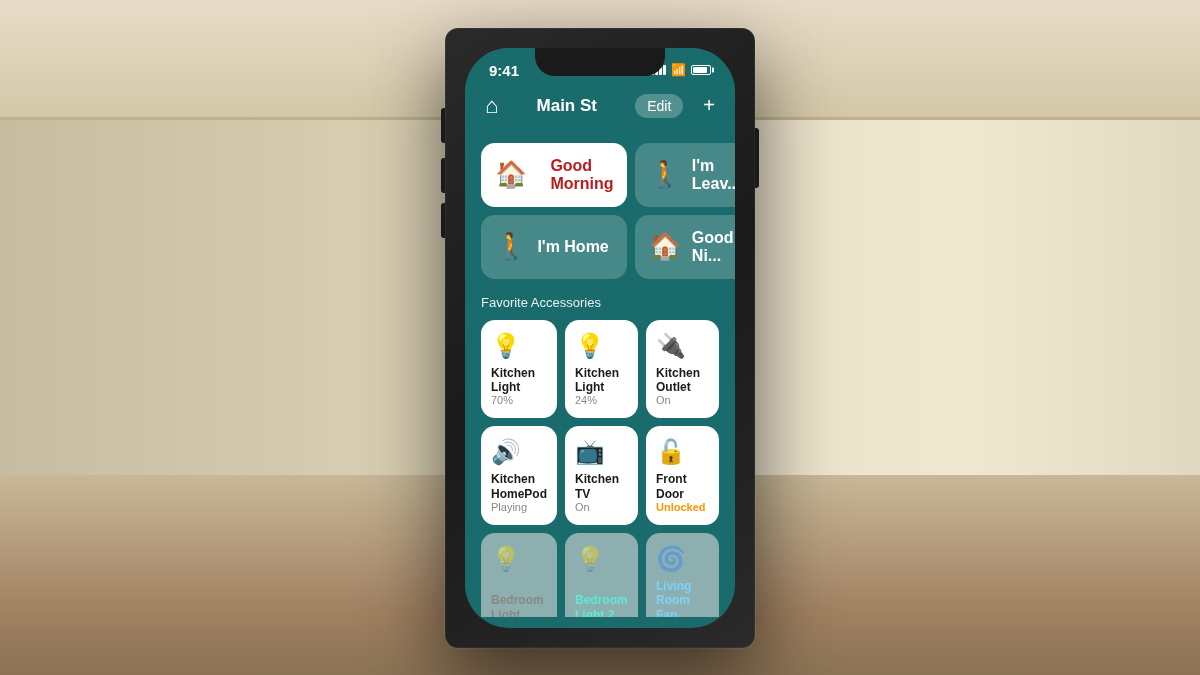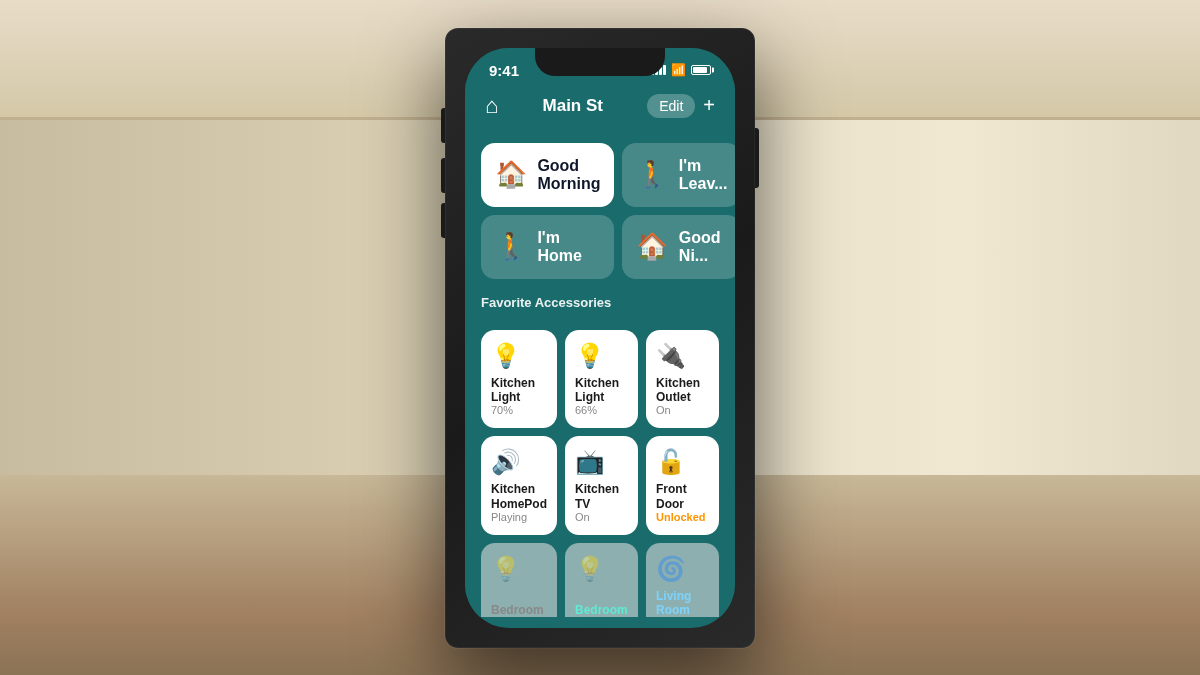--- a/index.html
+++ b/index.html
@@ -158,21 +158,21 @@
     }
 
     .nav-title {
       font-size: 17px;
       font-weight: 600;
       color: white;
     }
 
     .nav-actions {
       display: flex;
-      gap: 8px;
+      gap: 20px;
       align-items: center;
     }
 
     .nav-edit-btn {
       background: rgba(255,255,255,0.25);
       color: white;
       border: none;
       border-radius: 12px;
       padding: 4px 12px;
       font-size: 14px;
@@ -218,39 +218,40 @@
       align-items: center;
       gap: 10px;
       cursor: pointer;
     }
 
     .scene-card.active {
       background: white;
     }
 
     .scene-card.active .scene-name {
-      color: #0f172a;
+      color: #b91c1c;
+      margin-left: 13px;
     }
 
     .scene-icon {
       font-size: 26px;
     }
 
     .scene-name {
       font-size: 16px;
       font-weight: 600;
       color: white;
     }
 
     
     .accessories-label {
       color: rgba(255,255,255,0.9);
       font-size: 13px;
-      font-weight: 700;
-      margin-bottom: 20px;
+      font-weight: 400;
+      margin-bottom: 10px;
     }
 
     
     .accessories-grid {
       display: grid;
       grid-template-columns: 1fr 1fr 1fr;
       gap: 8px;
     }
 
     .accessory-card {
@@ -421,21 +422,21 @@
             <div>
               <div class="accessory-name">Kitchen Light</div>
               <div class="accessory-status">70%</div>
             </div>
           </div>
 
           <div class="accessory-card">
             <div class="accessory-icon">💡</div>
             <div>
               <div class="accessory-name">Kitchen Light</div>
-              <div class="accessory-status">66%</div>
+              <div class="accessory-status">24%</div>
             </div>
           </div>
 
           <div class="accessory-card">
             <div class="accessory-icon">🔌</div>
             <div>
               <div class="accessory-name">Kitchen Outlet</div>
               <div class="accessory-status">On</div>
             </div>
           </div>

